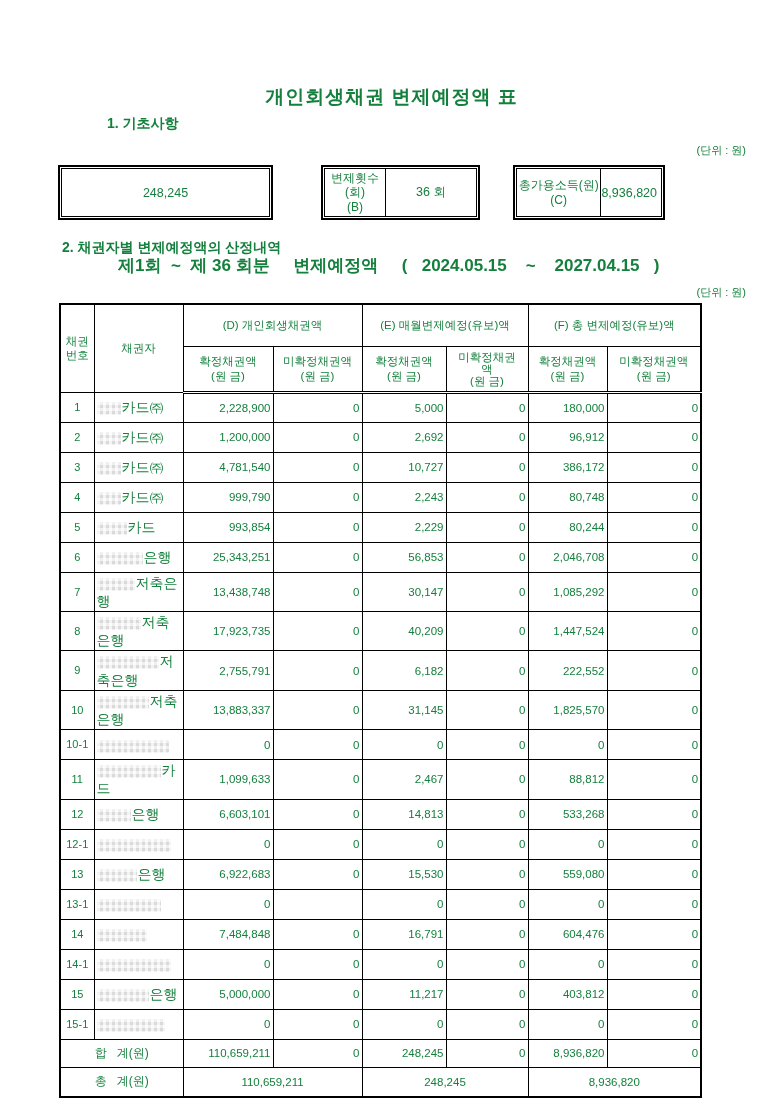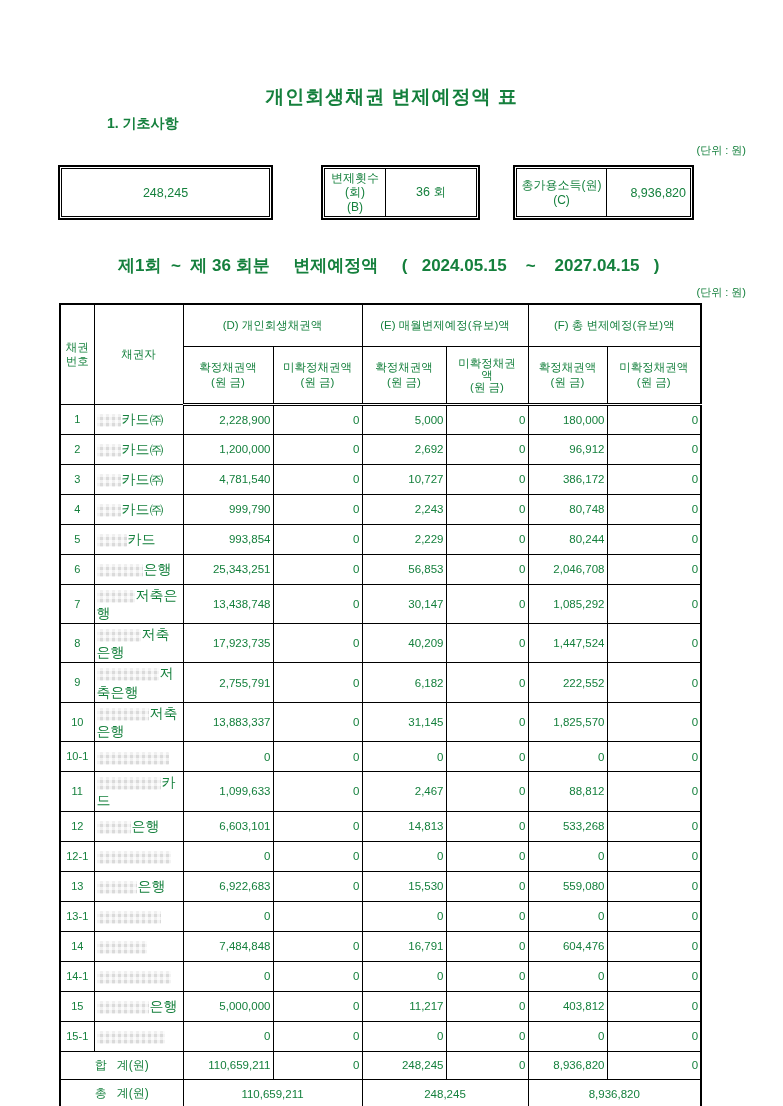--- a/index.html
+++ b/index.html
@@ -23,35 +23,35 @@
   
   .dbox { position:absolute; top:165px; height:55px; border:2px solid #000; padding:1px; box-sizing:border-box; background:#fff; }
   .dbox-in { border:1px solid #000; height:100%; box-sizing:border-box; display:flex; }
   .dbox-label {
     border-right:1px solid #000; display:flex; flex-direction:column; justify-content:center;
     text-align:center; font-size:12px; line-height:1.22; white-space:pre-line; box-sizing:border-box;
   }
   .dbox-value { flex:1; display:flex; align-items:center; justify-content:center; font-size:12.5px; }
   .dbox-a { left:58px; width:215px; }  .dbox-a .dbox-label { width:121px; }
   .dbox-b { left:321px; width:159px; } .dbox-b .dbox-label { width:61px; }
-  .dbox-c { left:513px; width:181px; } .dbox-c .dbox-label { width:90px; }
+  .dbox-c { left:513px; width:152px; } .dbox-c .dbox-label { width:90px; }
   .dbox-c .dbox-value { justify-content:flex-end; padding-right:4px; }
 
   
   table.main {
     position:absolute; top:303px; left:59px; width:641px;
     border-collapse:collapse; table-layout:fixed; background:#fff;
   }
   table.main th, table.main td { border:1px solid #000; box-sizing:border-box; padding:1px 2px; }
   table.main { border:2px solid #000; }
   thead th { font-weight:normal; font-size:11.5px; text-align:center; vertical-align:middle; white-space:pre-line; line-height:1.25; }
   thead tr.h-top { height:42px; }
   thead tr.h-sub { height:40px; }
   thead tr.h-sub th { border-bottom:3px double #000; }
-  thead th.tight { line-height:1.05; padding:10px;text-align:center; }
+  thead th.tight { line-height:1.05; padding:4px;text-align:center; }
   tbody td { border-top:2px solid #000; border-bottom:2px solid #000; vertical-align:middle; }
   tbody tr.data-row { height:30px; }
   td.c-no { text-align:center; font-size:11px; line-height:1.15; padding:1px 6px; word-break:break-all; }
   td.c-name { text-align:left; font-size:14px; line-height:1.3; padding:2px 2px 2px 3px; word-break:break-all; }
   td.c-num { text-align:right; font-size:11.5px; padding-right:4px; font-variant-numeric:tabular-nums; }
   tbody.foot tr { height:28px; }
   tbody.foot tr.total-row { height:30px; }
   td.c-label { text-align:center; font-size:12px; white-space:pre; }
   td.c-total { text-align:center; font-size:11.5px; }
 
@@ -88,20 +88,21 @@
     </div>
   </div>
   <div class="dbox dbox-c">
     <div class="dbox-in">
       <div class="dbox-label">총가용소득(원)
 (C)</div>
       <div class="dbox-value">8,936,820</div>
     </div>
   </div>
 
+  <div class="sec-heading sec2">2. 채권자별 변제예정액의 산정내역</div>
   <div class="subtitle">제1회  ~  제 36 회분     변제예정액     (   2024.05.15    ~    2027.04.15   )</div>
   <div class="unit-label unit2">(단위 : 원)</div>
 
   <table class="main">
     <colgroup>
       <col style="width:34px">
         <col style="width:89px">
         <col style="width:90px">
         <col style="width:89px">
       <col style="width:84px">

